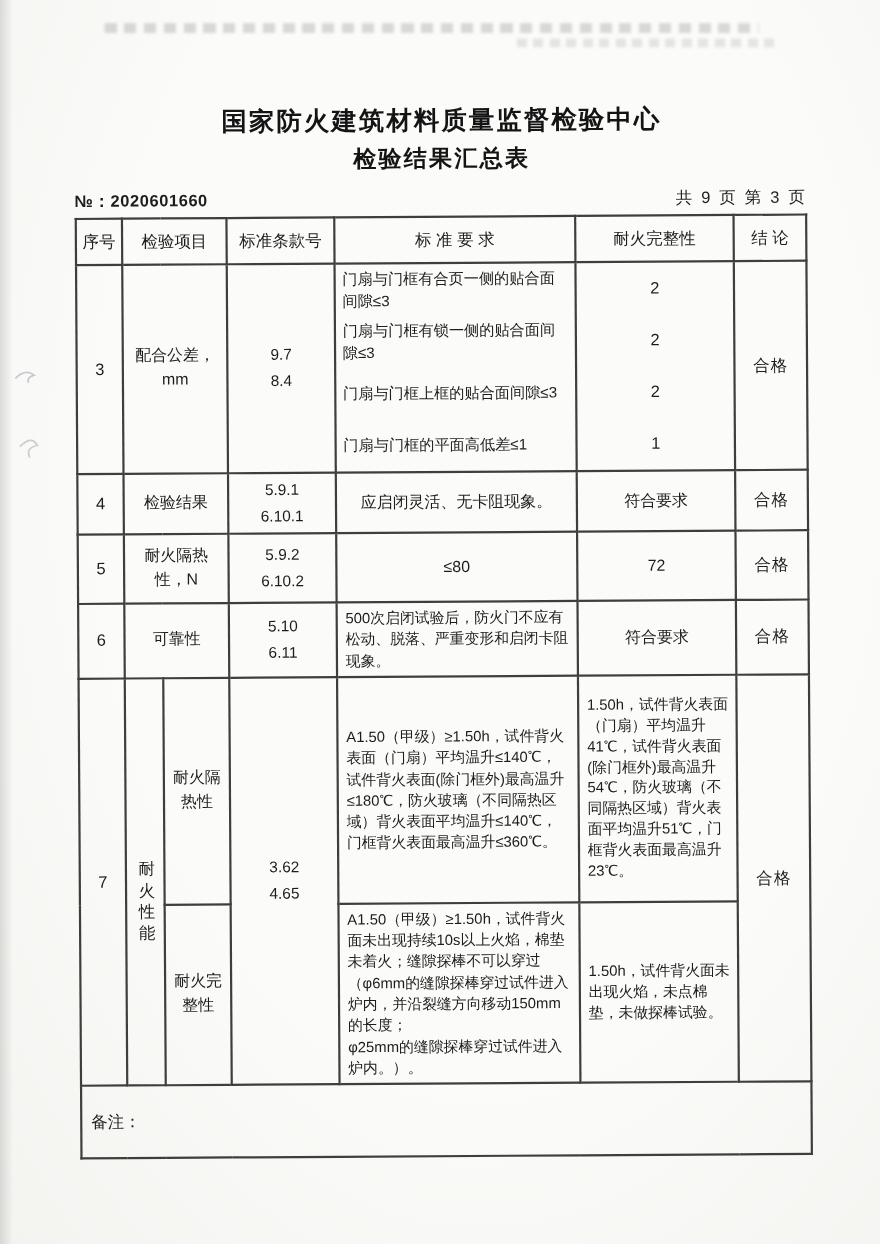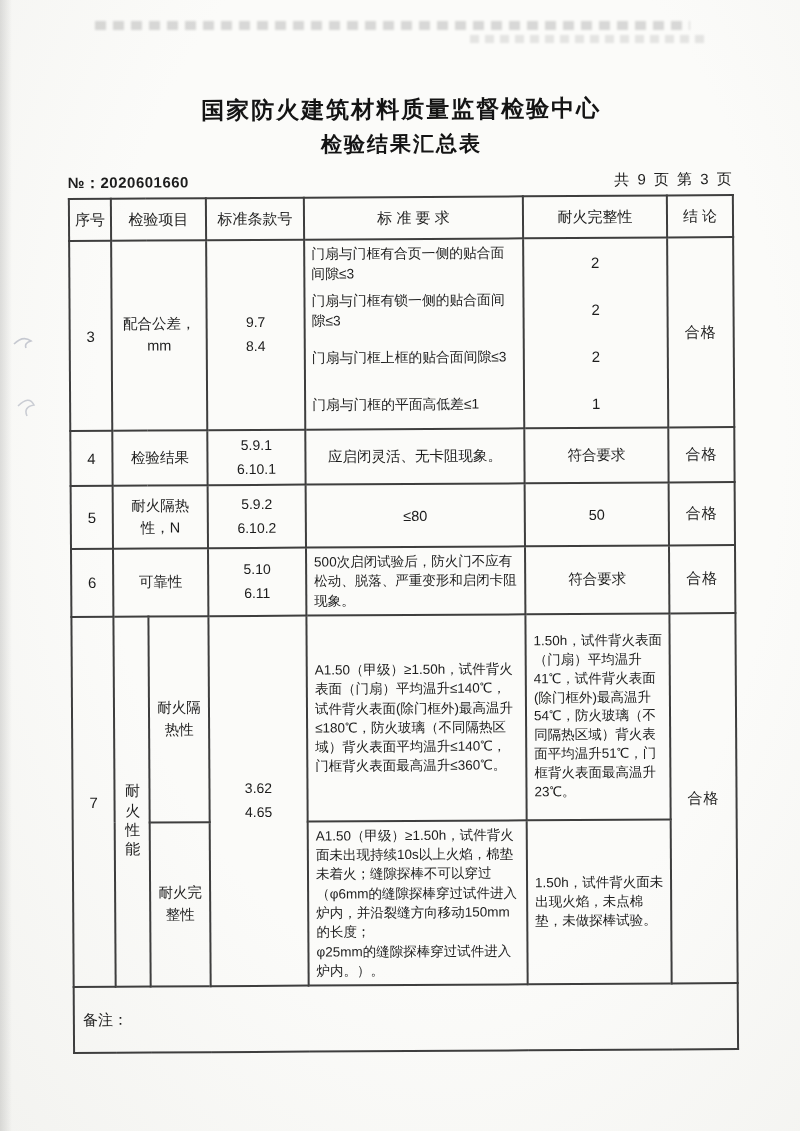--- a/index.html
+++ b/index.html
@@ -127,21 +127,21 @@
       </tr>
 
       <tr style="height:63px">
         <td class="num">5</td>
         <td colspan="2" class="item">耐火隔热性，N</td>
         <td class="clause">
           <div>5.9.2</div>
           <div>6.10.2</div>
         </td>
         <td class="req-c">≤80</td>
-        <td class="res">50</td>
+        <td class="res">72</td>
         <td class="concl">合格</td>
       </tr>
 
       <tr style="height:66px">
         <td class="num">6</td>
         <td colspan="2" class="item">可靠性</td>
         <td class="clause">
           <div>5.10</div>
           <div>6.11</div>
         </td>

